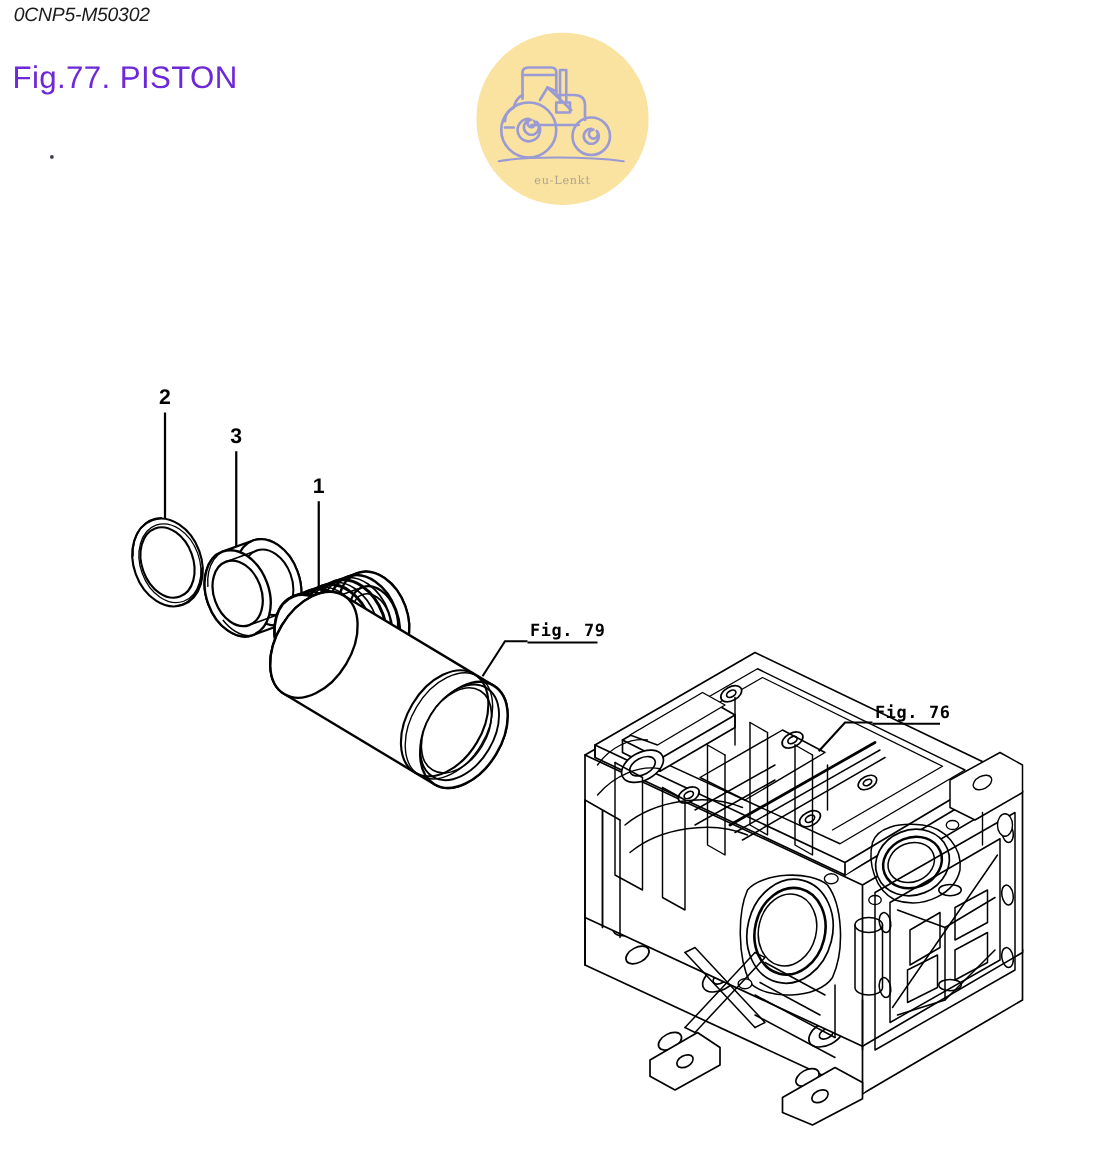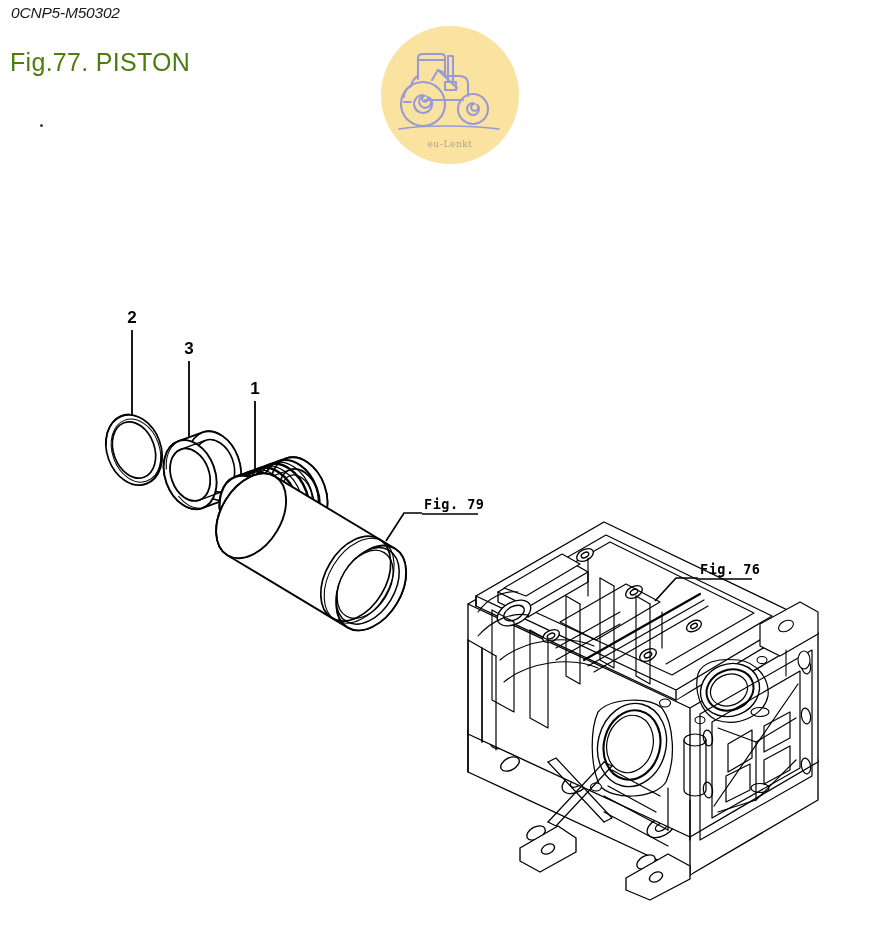--- a/index.html
+++ b/index.html
@@ -44,21 +44,21 @@
     white-space: nowrap;
     color: #111111;
   }
   #figure-title {
     position: absolute;
     left: 10px;
     top: 48px;
     font-size: 25px;
     letter-spacing: 0.3px;
     white-space: nowrap;
-    color: #4d7c0f;
+    color: #6d28d9;
   }
   #stray-mark {
     position: absolute;
     left: 40px;
     top: 124px;
     width: 3px;
     height: 3px;
     background: #3a3a4a;
     border-radius: 50%;
   }

